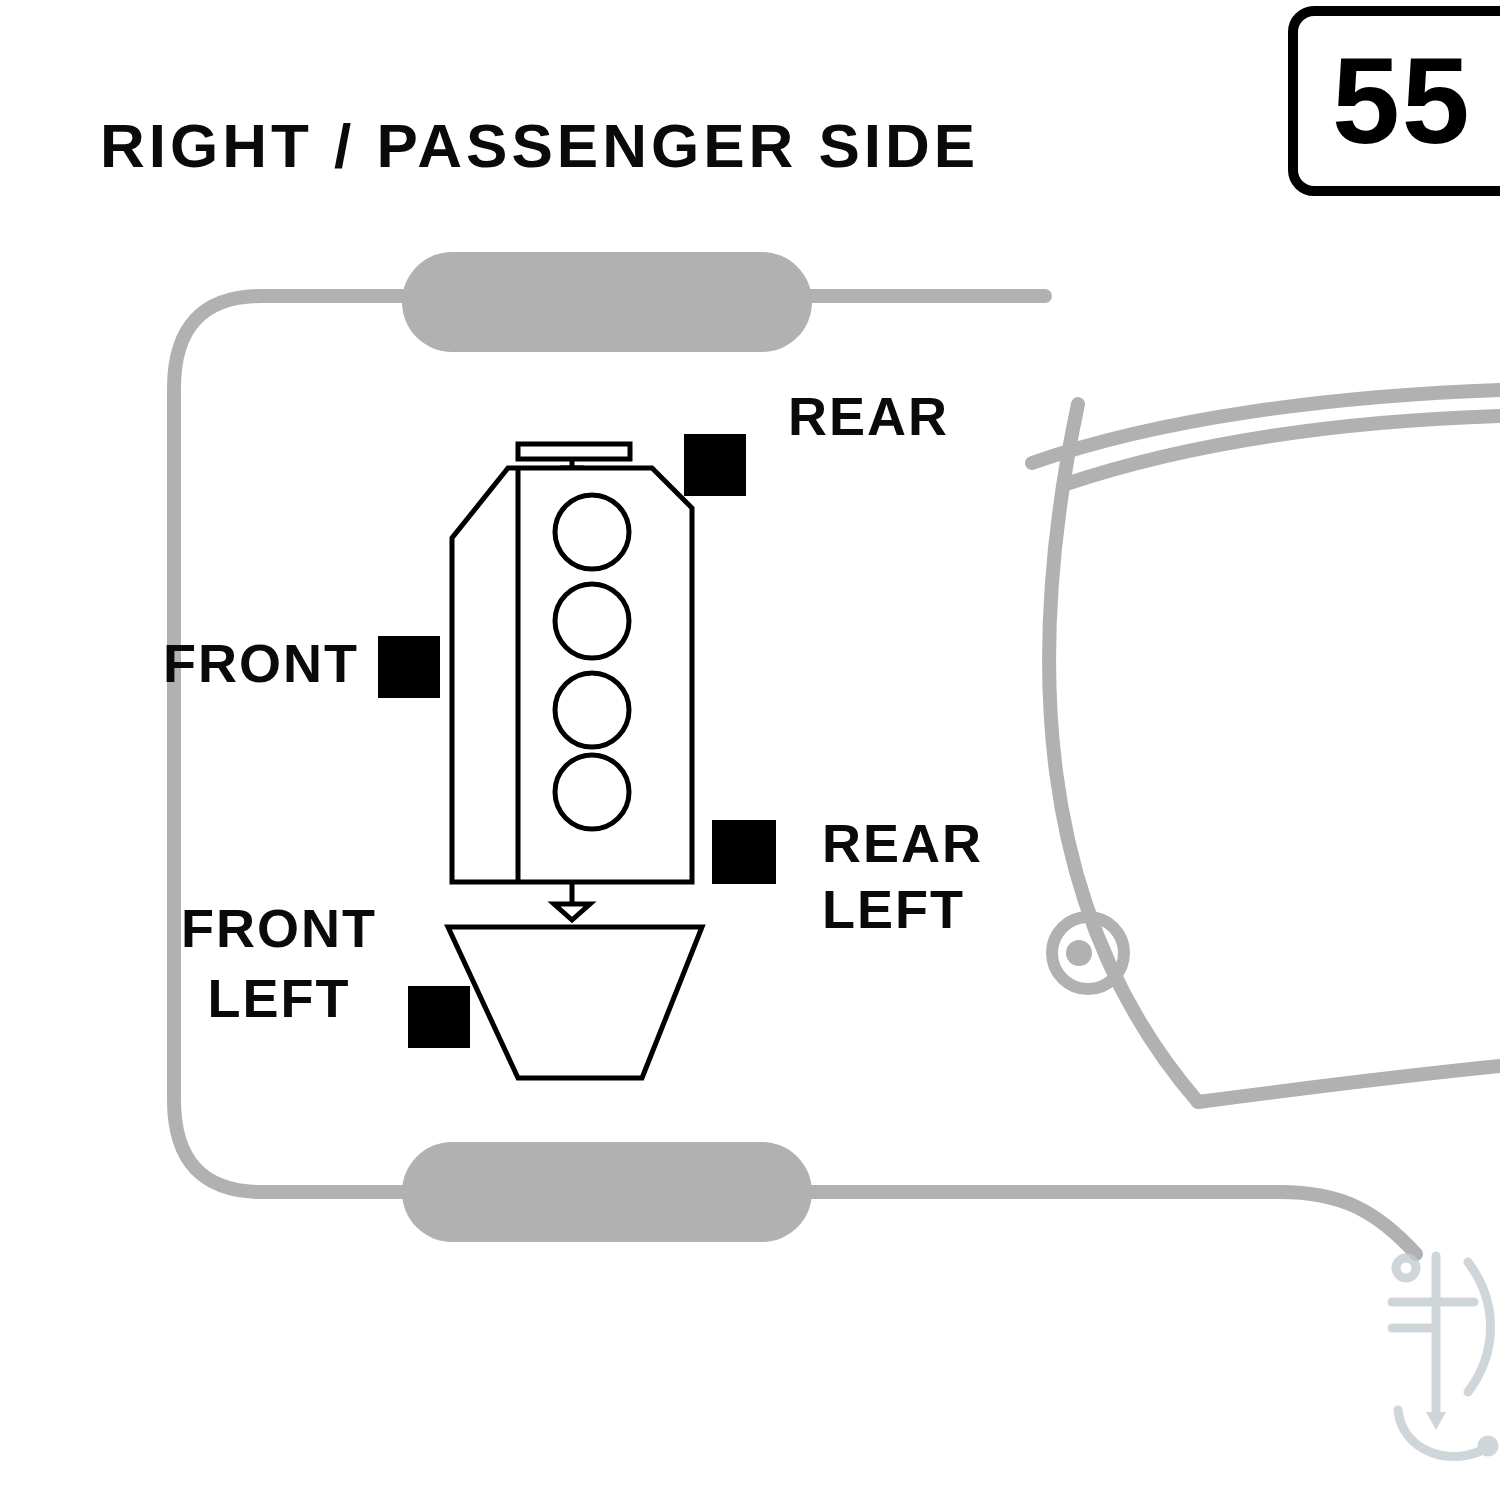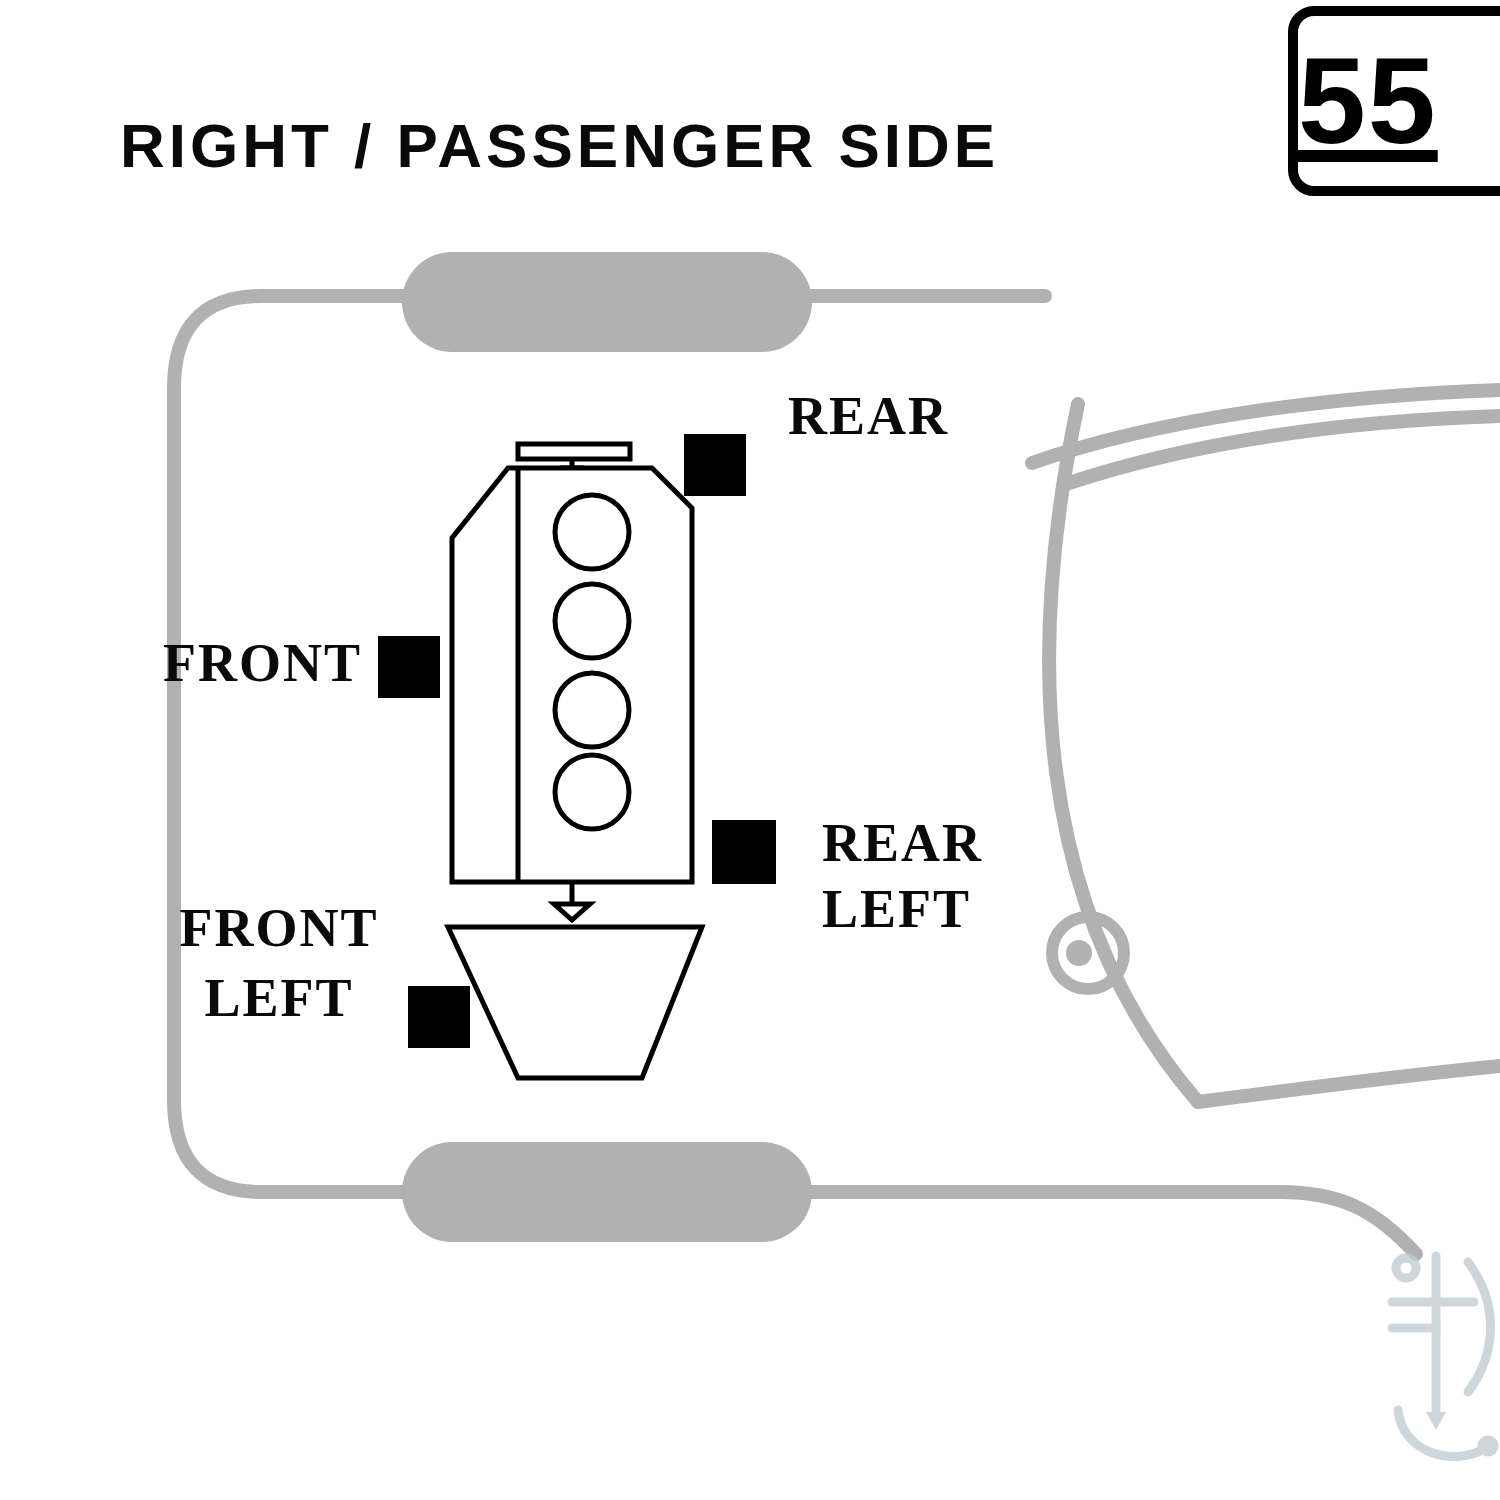--- a/index.html
+++ b/index.html
@@ -17,50 +17,49 @@
     left: 0; top: 0;
   }
   .side-label {
     position: absolute;
     font-weight: 700;
     font-size: 62px;
     letter-spacing: 4px;
     white-space: nowrap;
     color: #0a0a0a;
   }
-  .side-label.top { left: 100px; top: 110px; margin-left: 20px; }
+  .side-label.top { left: 100px; top: 110px; }
   .side-label.bottom { left: 100px; top: 1298px; }
   .fig-box {
     position: absolute;
     left: 1288px;
     top: 6px;
     width: 300px;
     height: 190px;
     border: 10px solid #000;
     border-radius: 26px;
     box-sizing: border-box;
     display: flex;
     align-items: center;
     background: #ffffff;
   }
   .fig-num {
     font-weight: 700;
     font-size: 122px;
     letter-spacing: 2px;
+    padding-left: 34px;
     line-height: 1;
-    text-decoration: underline;
   }
   .mount-label {
     position: absolute;
     font-weight: 700;
     font-size: 54px;
     line-height: 66px;
     letter-spacing: 2px;
     color: #0a0a0a;
-    font-family: Liberation Serif, serif;
   }
   .mount-label span { display: block; }
   .mount-label.rear-right { left: 788px; top: 383px; }
   .mount-label.front { left: 163px; top: 630px; }
   .mount-label.rear-left { left: 822px; top: 810px; }
   .mount-label.trans-front-left {
     left: 148px; top: 893px;
     width: 262px;
     text-align: center;
     line-height: 70px;

